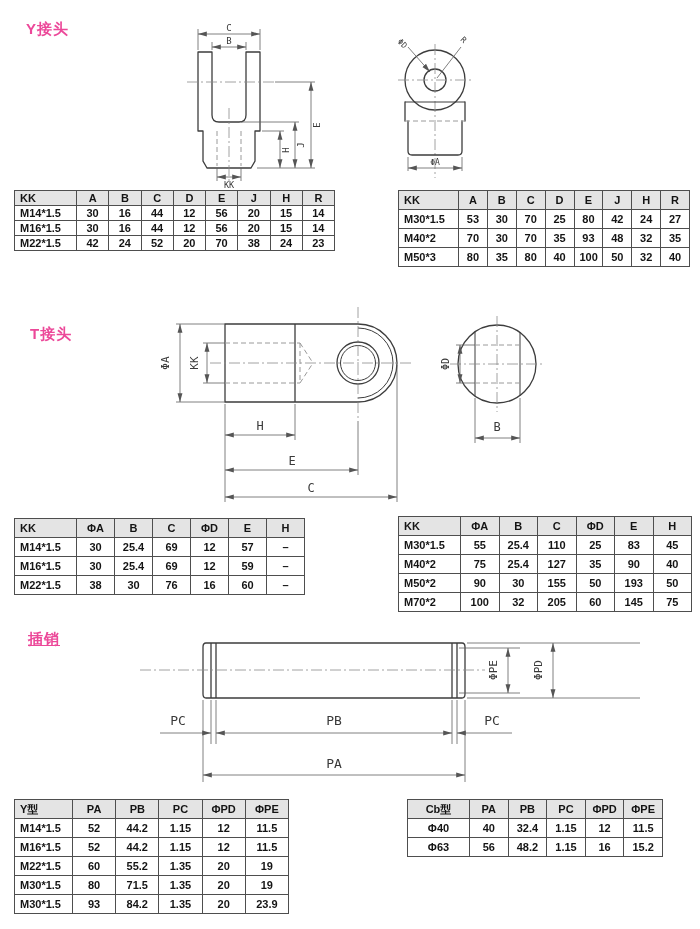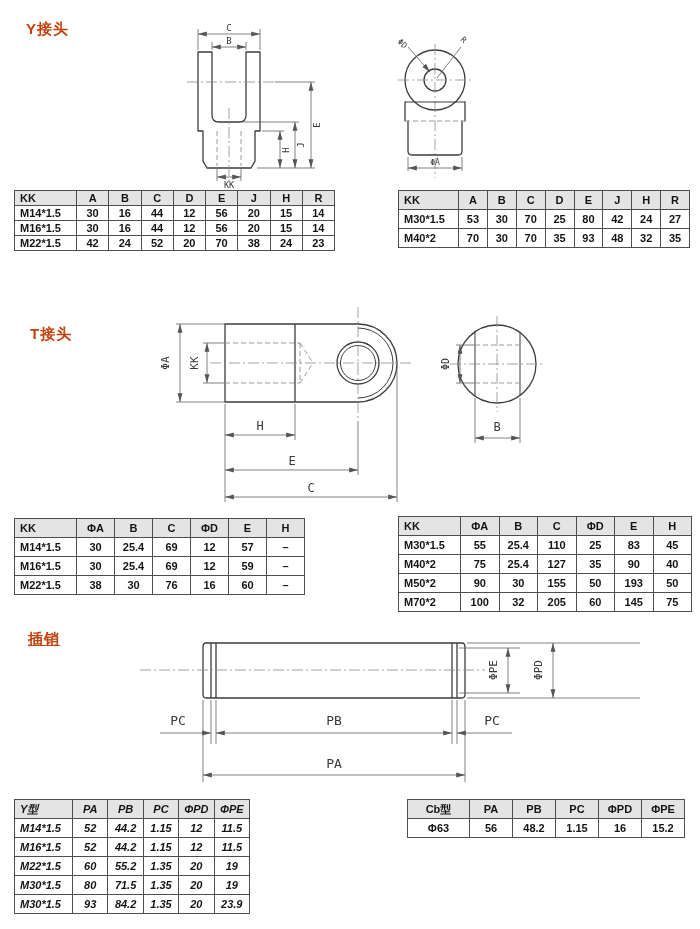--- a/index.html
+++ b/index.html
@@ -2,21 +2,21 @@
 <html><head>
 <meta charset="utf-8">
 <style>
   html,body { margin:0; padding:0; background:#f4f4f4; }
   .page {
     position:relative; width:700px; height:929px; margin:0 auto;
     background:#ffffff; overflow:hidden;
     font-family:"Liberation Sans", sans-serif;
   }
   .sec-title {
-    position:absolute; font-size:15px; font-weight:bold; color:#c2410c;
+    position:absolute; font-size:15px; font-weight:bold; color:#ec4899;
     letter-spacing:1px; font-family:"Liberation Sans", sans-serif;
   }
   svg { position:absolute; overflow:visible; }
   .oL { stroke:#3d3d3d; stroke-width:1.3; fill:none; stroke-linecap:round; }
   .oT { stroke:#3d3d3d; stroke-width:1;   fill:none; }
   .dL { stroke:#606060; stroke-width:0.8; fill:none; }
   .cL { stroke:#8a8a8a; stroke-width:0.8; fill:none; stroke-dasharray:11 3 2 3; }
   .hL { stroke:#9a9a9a; stroke-width:1;   fill:none; stroke-dasharray:5 3; }
   .dt { font-family:"DejaVu Sans Mono", monospace; fill:#3a3a3a; }
   table.spec {
@@ -179,20 +179,31 @@
           <td>M40*2</td>
           <td>70</td>
           <td>30</td>
           <td>70</td>
           <td>35</td>
           <td>93</td>
           <td>48</td>
           <td>32</td>
           <td>35</td>
         </tr>
+        <tr>
+          <td>M50*3</td>
+          <td>80</td>
+          <td>35</td>
+          <td>80</td>
+          <td>40</td>
+          <td>100</td>
+          <td>50</td>
+          <td>32</td>
+          <td>40</td>
+        </tr>
       </tbody>
     </table>
 
   <div class="sec-title" style="left:30px; top:325px;">T接头</div>
 
   <svg style="left:152px; top:305px;" width="278" height="205" viewBox="0 0 278 205">
     <defs>
       <marker id="aT" viewBox="0 0 10 10" refX="10" refY="5" markerWidth="11" markerHeight="11" orient="auto-start-reverse">
         <path d="M0,2.2 L10,5 L0,7.8 z" fill="#555"></path>
       </marker>
@@ -368,21 +379,21 @@
     <line class="dL" x1="76" y1="101" x2="312" y2="101" marker-start="url(#aP)" marker-end="url(#aP)"></line>
     <line class="dL" x1="317" y1="101" x2="372" y2="101" marker-start="url(#aP)"></line>
     <text class="dt" font-size="13" text-anchor="middle" x="38" y="93">PC</text>
     <text class="dt" font-size="13" text-anchor="middle" x="194" y="93">PB</text>
     <text class="dt" font-size="13" text-anchor="middle" x="352" y="93">PC</text>
 
     <line class="dL" x1="63" y1="143" x2="325" y2="143" marker-start="url(#aP)" marker-end="url(#aP)"></line>
     <text class="dt" font-size="13" text-anchor="middle" x="194" y="136">PA</text>
   </svg>
 
-  <table class="spec tall" style="left:14px; top:799px; width:236px;font-style:italic;">
+  <table class="spec tall" style="left:14px; top:799px; width:275px;">
     <colgroup>
         <col style="width:58px">
       </colgroup>
   <thead>
         <tr>
           <th>Y型</th>
           <th>PA</th>
           <th>PB</th>
           <th>PC</th>
           <th>ΦPD</th>
@@ -425,36 +436,44 @@
         <tr>
           <td>M30*1.5</td>
           <td>93</td>
           <td>84.2</td>
           <td>1.35</td>
           <td>20</td>
           <td>23.9</td>
         </tr>
       </tbody>
     </table>
-  <table class="spec tall ctr" style="left:407px; top:799px; width:278px;">
+  <table class="spec tall ctr" style="left:407px; top:799px; width:256px;">
     <colgroup>
         <col style="width:62px">
       </colgroup>
   <thead>
         <tr>
           <th>Cb型</th>
           <th>PA</th>
           <th>PB</th>
           <th>PC</th>
           <th>ΦPD</th>
           <th>ΦPE</th>
         </tr>
       </thead>
       <tbody>
         <tr>
+          <td>Φ40</td>
+          <td>40</td>
+          <td>32.4</td>
+          <td>1.15</td>
+          <td>12</td>
+          <td>11.5</td>
+        </tr>
+        <tr>
           <td>Φ63</td>
           <td>56</td>
           <td>48.2</td>
           <td>1.15</td>
           <td>16</td>
           <td>15.2</td>
         </tr>
       </tbody>
     </table>
 

